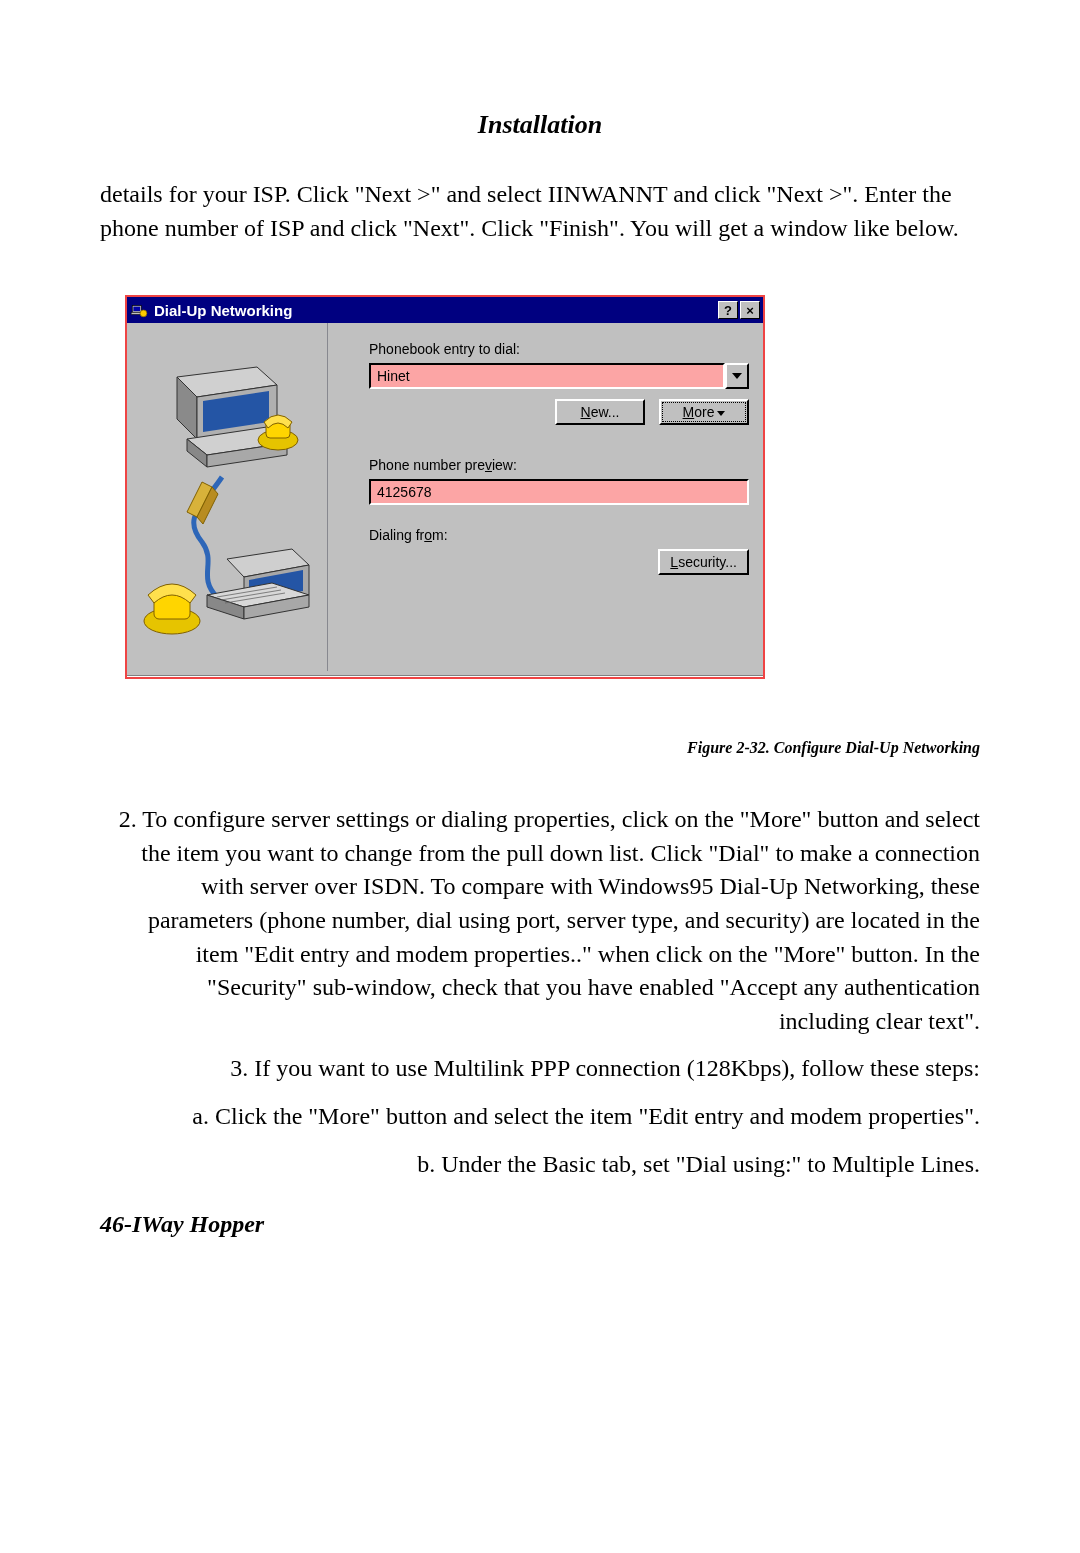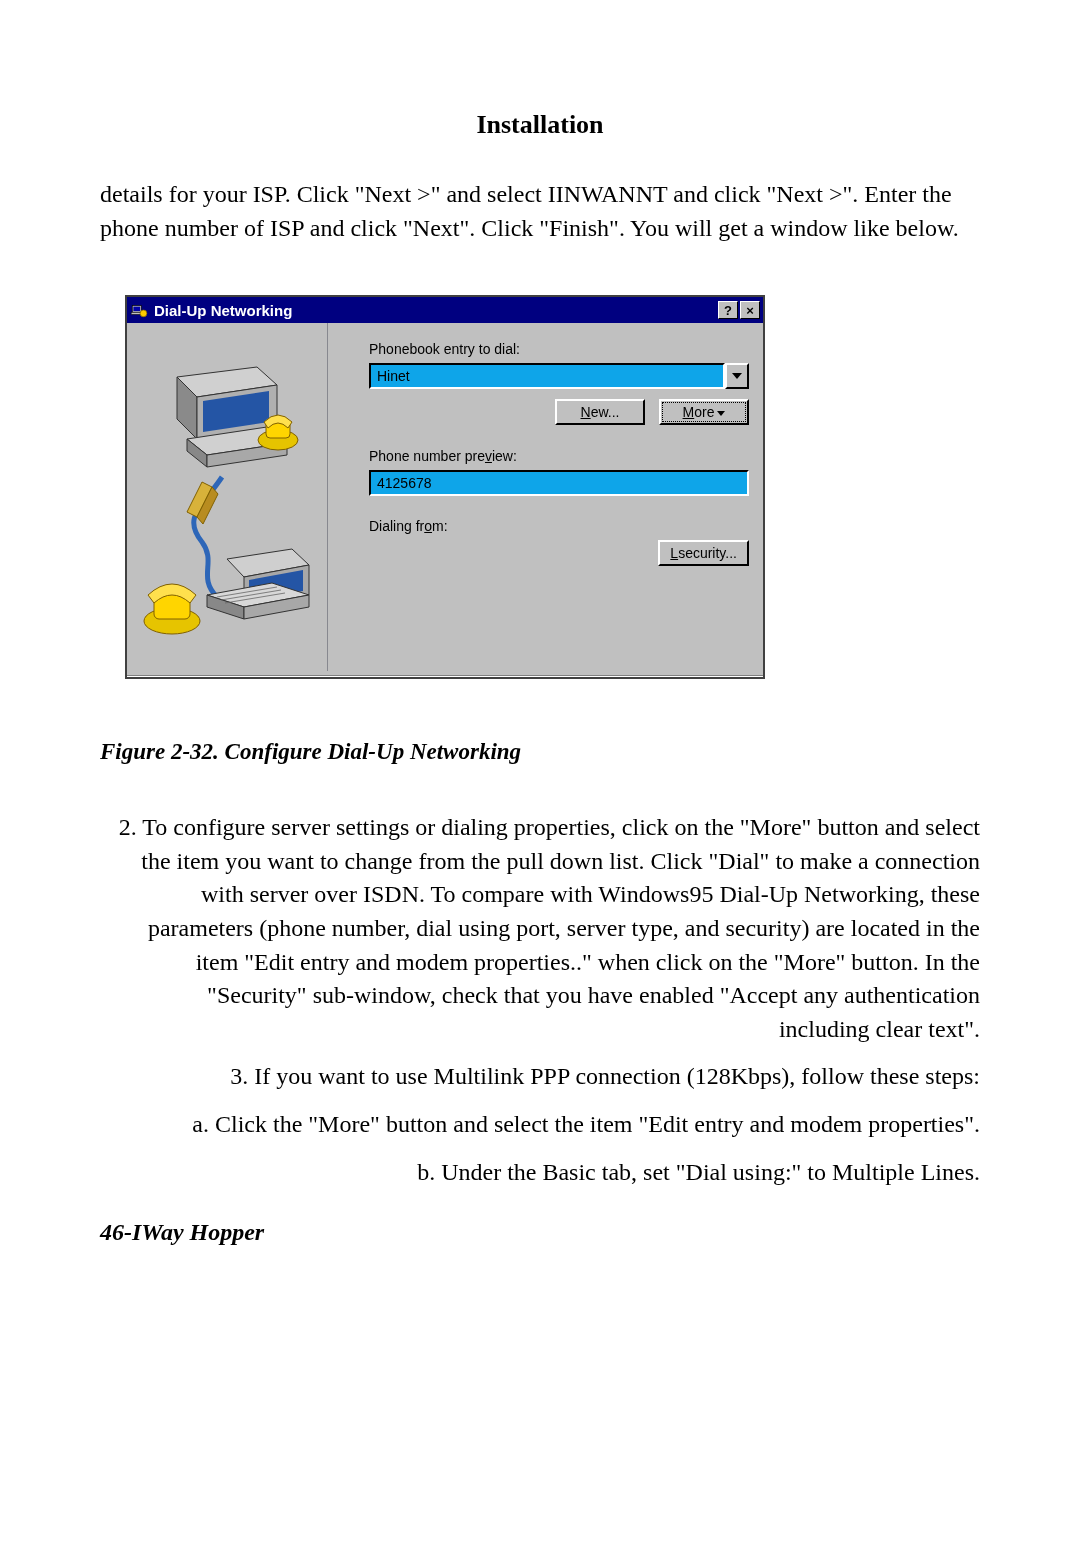--- a/index.html
+++ b/index.html
@@ -10,37 +10,38 @@
     color: #000;
     width: 1080px;
     position: relative;
   }
   .page {
     padding: 110px 100px 60px 100px;
     box-sizing: border-box;
   }
   .heading {
     text-align: center;
+    font-style: italic;
     font-weight: bold;
     font-size: 26px;
     margin-bottom: 38px;
   }
   .para {
     font-size: 24px;
     line-height: 1.4;
     margin: 0 0 18px 0;
   }
 
   
   .dialog-wrap {
     margin: 50px 0 0 25px;
     width: 640px;
   }
   .dialog {
-    border: 2px solid #404040;
+    border: 2px solid #ef4444;
     background: #c0c0c0;
     font-family: Tahoma, Arial, sans-serif;
   }
   .titlebar {
     display: flex;
     align-items: center;
     background: #000080;
     color: #fff;
     padding: 2px 3px;
     height: 22px;
@@ -108,21 +109,21 @@
   .field-label {
     font-size: 14px;
     margin-bottom: 6px;
   }
   .combo {
     display: flex;
     margin-bottom: 10px;
   }
   .textin {
     flex: 1;
-    background: #0ea5e9;
+    background: #fca5a5;
     border: 2px inset #808080;
     border-top-color: #404040;
     border-left-color: #404040;
     border-right-color: #fff;
     border-bottom-color: #fff;
     padding: 2px 6px;
     font-size: 14px;
     font-family: Tahoma, Arial, sans-serif;
     height: 18px;
     line-height: 18px;
@@ -140,21 +141,21 @@
   .drop-btn::after {
     content: "";
     border-left: 5px solid transparent;
     border-right: 5px solid transparent;
     border-top: 6px solid #000;
   }
   .btnrow {
     display: flex;
     justify-content: flex-end;
     gap: 14px;
-    margin-bottom: 23px;
+    margin-bottom: 32px;
   }
   .btnrow.tight { margin-bottom: 0; }
   .btn {
     min-width: 90px;
     padding: 3px 10px;
     background: #c0c0c0;
     border: 2px outset #fff;
     border-right-color: #404040;
     border-bottom-color: #404040;
     font-size: 14px;
@@ -185,24 +186,24 @@
     margin: 4px 0 0 0;
   }
   .dialog-footer {
     padding: 14px 14px 16px 14px;
     display: flex;
     justify-content: flex-end;
     gap: 30px;
     background: #c0c0c0;
   }
   .figcaption {
-    text-align: left;
+    text-align: right;
     font-style: italic;
     font-weight: bold;
-    font-size: 23px;
+    font-size: 16px;
     margin: 60px 0 46px 0;
   }
   .listitem {
     font-size: 24px;
     line-height: 1.4;
     margin: 0 0 14px 0;
   }
   .listitem .body {
     padding-left: 26px;
     text-indent: -26px;

